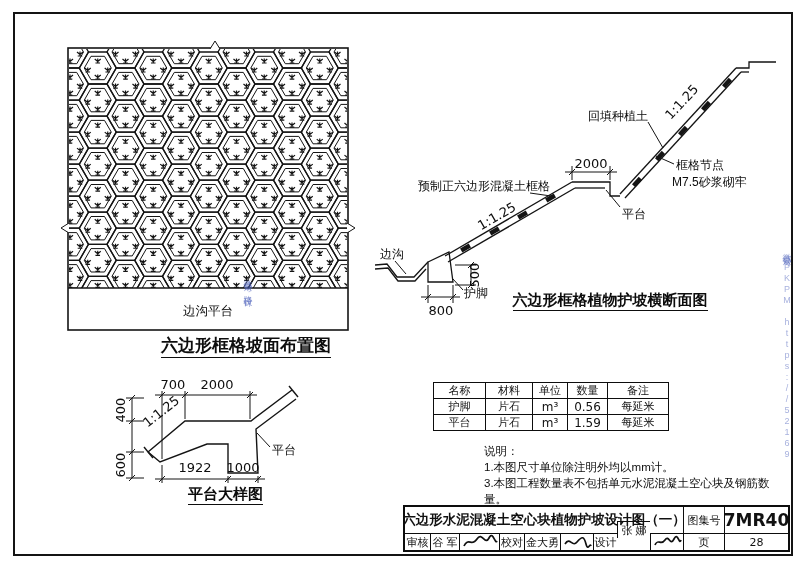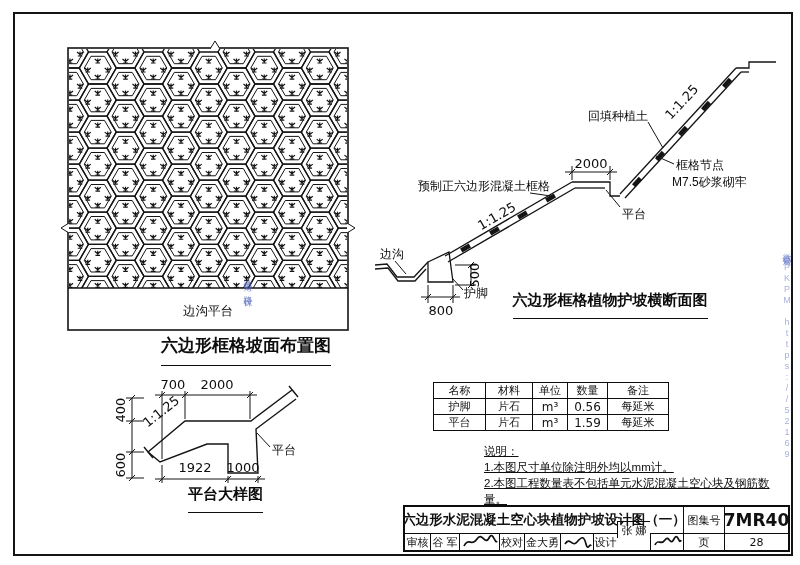--- a/index.html
+++ b/index.html
@@ -1,32 +1,32 @@
 <!DOCTYPE html>
 <html><head>
 <meta charset="utf-8">
 <style>
   html,body{margin:0;padding:0;background:#ffffff;}
   #page{position:relative;width:800px;height:565px;background:#ffffff;overflow:hidden;
         font-family:"Liberation Sans","DejaVu Sans",sans-serif;color:#111;}
   .abs{position:absolute;}
   #border-frame{left:13px;top:12px;width:776px;height:540px;border:2.2px solid #141414;}
   .caption{font-weight:bold;color:#0d0d0d;text-align:center;}
-  .caption .u{border-bottom:1.8px solid #0d0d0d;padding-bottom:8px;display:inline-block;}
+  .caption .u{border-bottom:1.8px solid #0d0d0d;padding-bottom:0;display:inline-block;}
   svg text{fill:#0d0d0d;}
   .dimtxt{font-size:13px;font-family:"DejaVu Sans",sans-serif;}
   .lbl{font-size:12px;}
   
   #qtable{border-collapse:collapse;table-layout:fixed;padding-left:24px;}
   #qtable td{border:1px solid #0d0d0d;text-align:center;font-size:11px;height:13px;
              padding:0;overflow:hidden;white-space:nowrap;}
   #qtable{border:1.6px solid #0d0d0d;}
   #qtable .num{font-size:12px;font-family:"DejaVu Sans",sans-serif;}
   
-  #notes{font-size:11.5px;line-height:16px;color:#0d0d0d;text-decoration:underline;}
+  #notes{font-size:11.5px;line-height:16px;color:#0d0d0d;}
   
   .tb-cell{position:absolute;border-left:1.4px solid #0d0d0d;border-top:1.4px solid #0d0d0d;
            box-sizing:border-box;display:flex;align-items:center;justify-content:center;
            font-size:11px;overflow:hidden;white-space:nowrap;}
   #title-block{left:403px;top:505px;width:387px;height:47px;border:2px solid #0d0d0d;box-sizing:border-box;}
   .wm{color:rgba(80,100,190,0.5);font-size:9px;letter-spacing:1px;
       writing-mode:vertical-rl;text-orientation:upright;line-height:10px;}
 </style>
 </head>
 <body>
@@ -731,21 +731,21 @@
       <td class="num">m³</td>
       <td class="num">1.59</td>
       <td>每延米</td>
     </tr>
   </tbody>
     </table>
 
   <div class="abs" id="notes" style="left:484px;top:443px;width:300px;">
     <div>说明：</div>
     <div>1.本图尺寸单位除注明外均以mm计。</div>
-    <div>2.本图工程数量表不包括单元水泥混凝土空心块及钢筋数量。</div>
+    <div>3.本图工程数量表不包括单元水泥混凝土空心块及钢筋数量。</div>
   </div>
 
   <svg class="abs" style="left:100px;top:375px;" width="220" height="128" viewBox="0 0 220 128">
     <g stroke="#141414" fill="none" stroke-width="1.4">
       <path d="M48,77 L85,46 L151,46 L192,15"></path>
       <path d="M196,24 L156,54 L158,98 L128,98 L128,69 L107,69 L60,87 L48,77"></path>
       <line x1="44" y1="72" x2="53" y2="83"></line>
       <line x1="189" y1="11" x2="198" y2="22"></line>
     </g>
 

